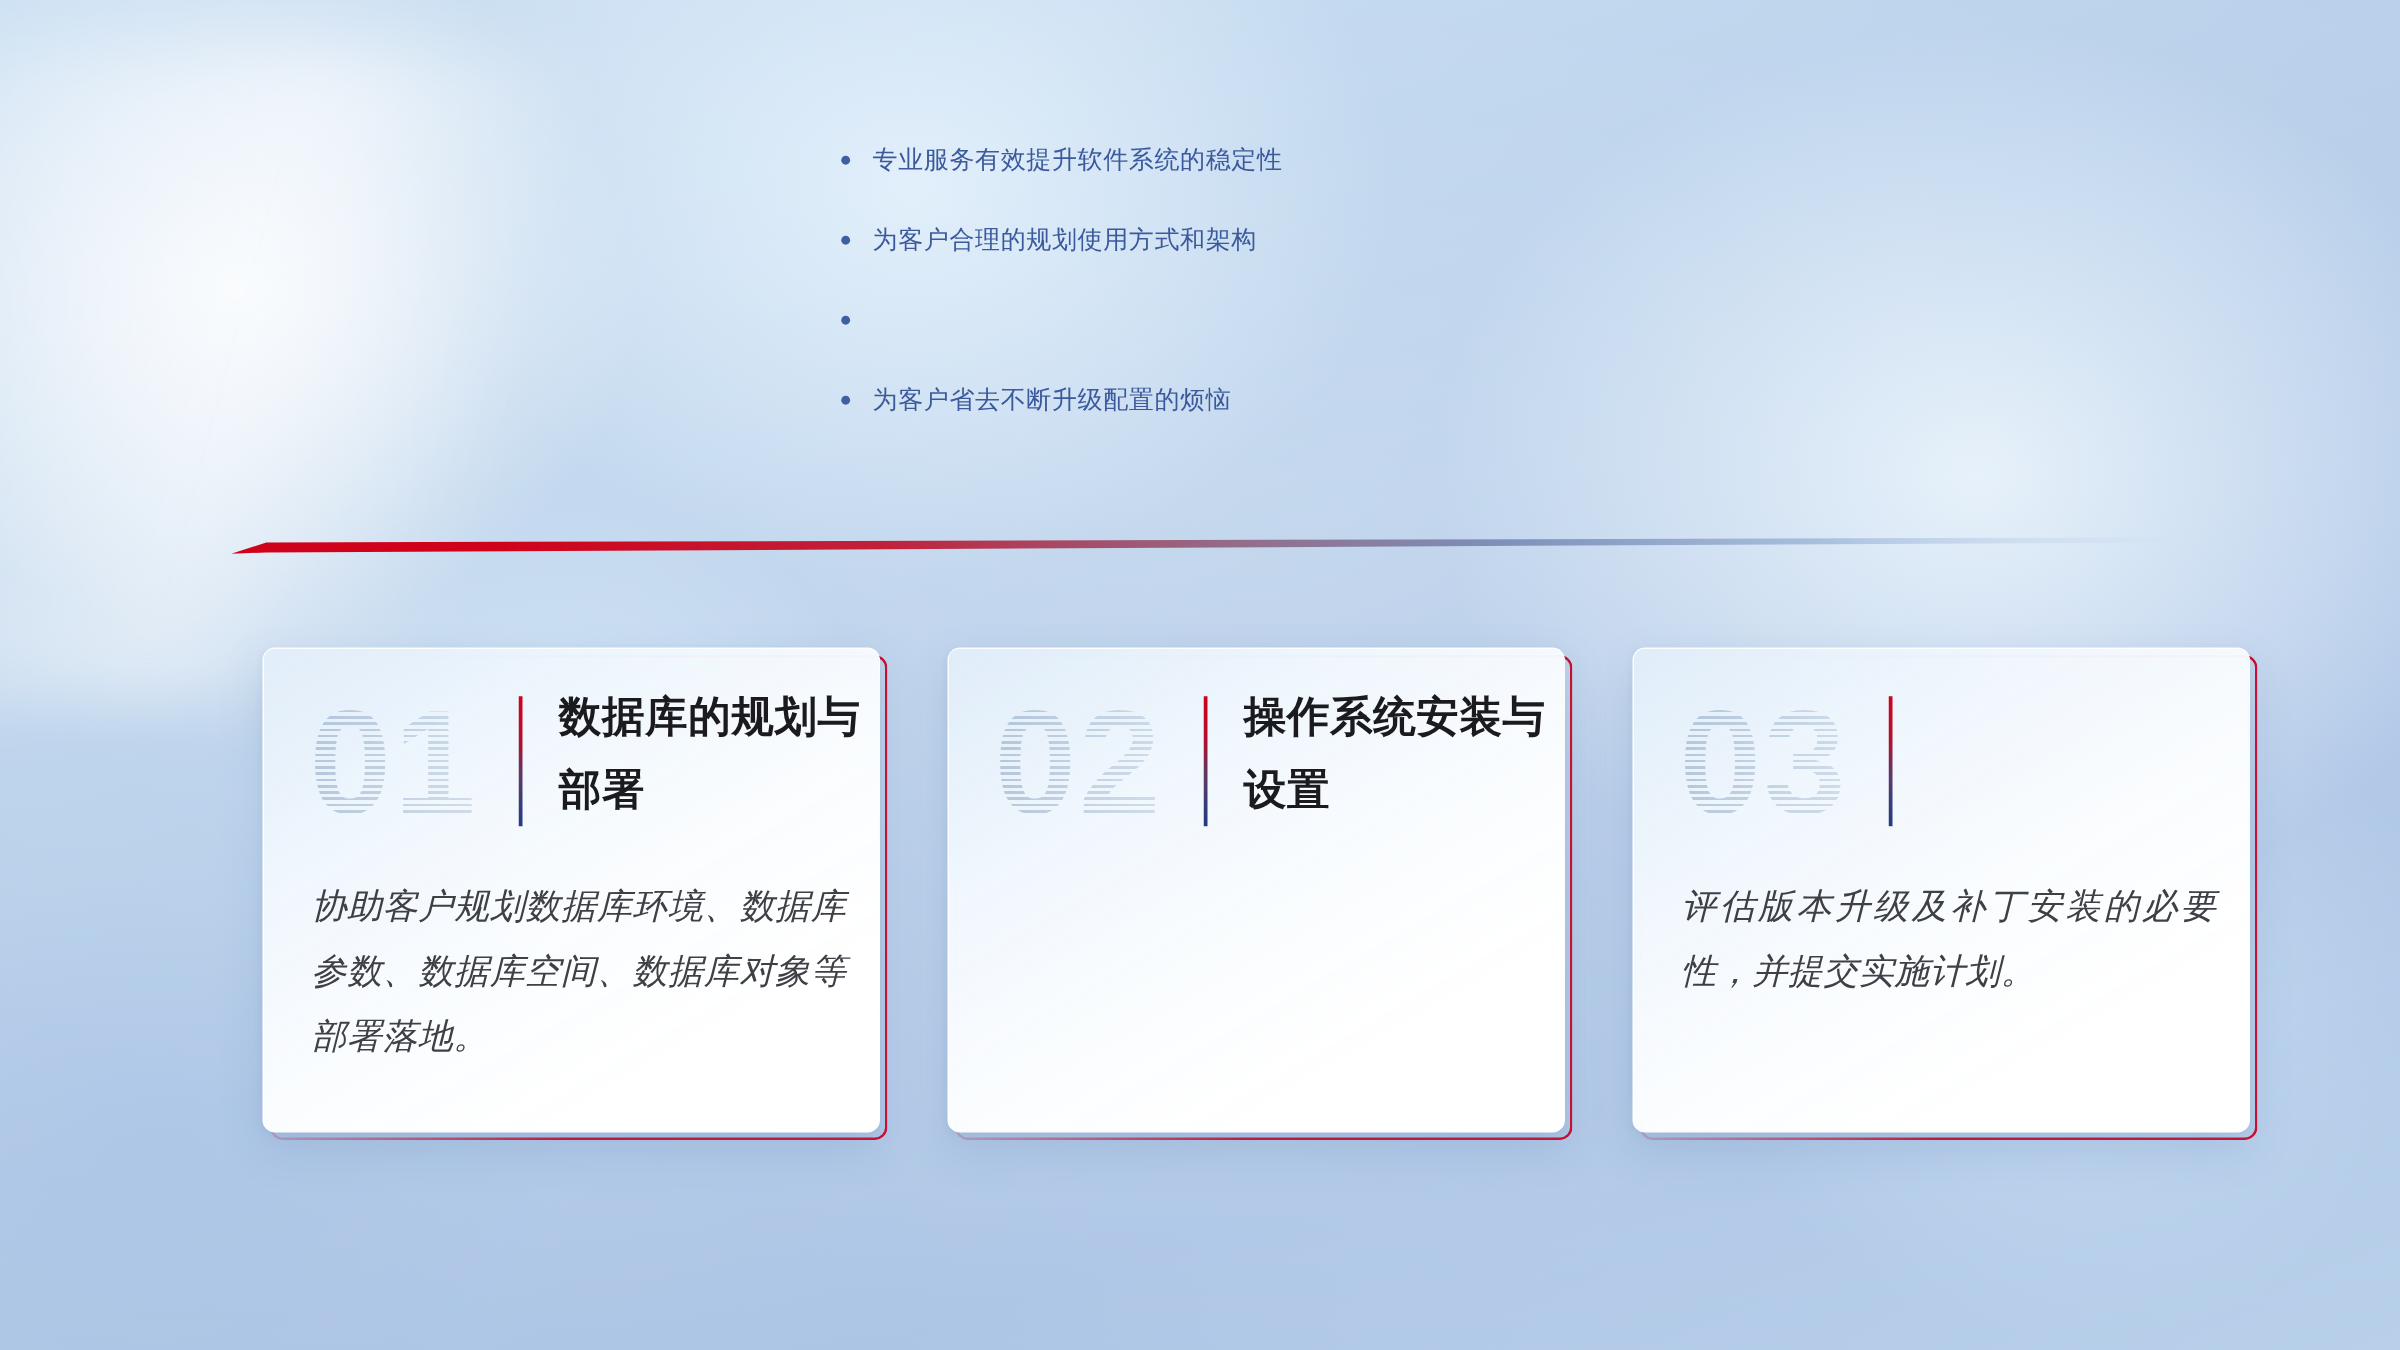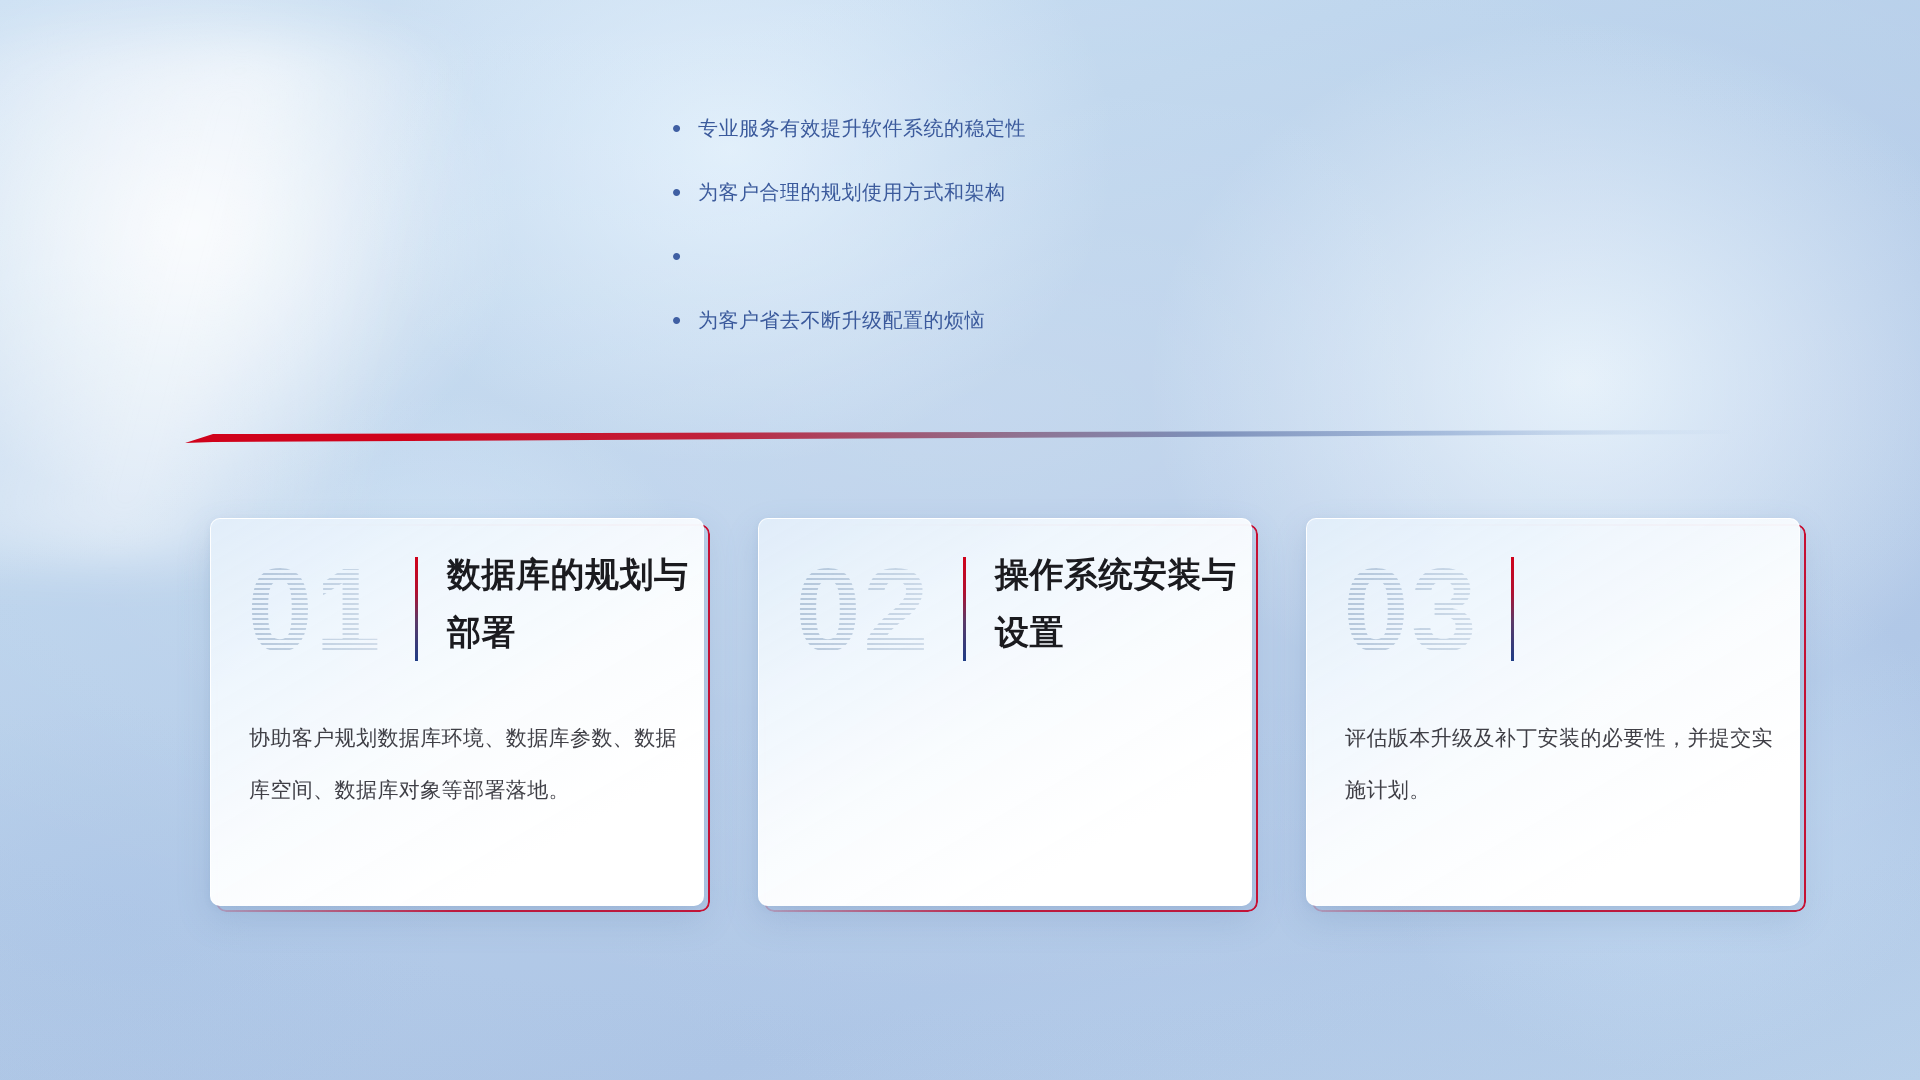--- a/index.html
+++ b/index.html
@@ -181,27 +181,28 @@
     width: 246px;
     color: #1b1b1f;
     font-size: 34px;
     line-height: 58px;
     font-weight: 700;
     letter-spacing: 0.5px;
   }
   .card-body {
     position: absolute;
     left: 38px;
-    top: 193px;
+    top: 180px;
     width: 428px;
     color: #3f3f46;
-    font-size: 21px;
+    font-size: 28px;
     line-height: 52px;
     letter-spacing: 0.4px;
     text-align: justify;
+    font-style: italic;
   }
 </style>
 </head>
 <body>
 
 <div id="stage">
 
   <div class="bloom bloom-a"></div>
   <div class="bloom bloom-b"></div>
   <div class="bloom bloom-c"></div>

